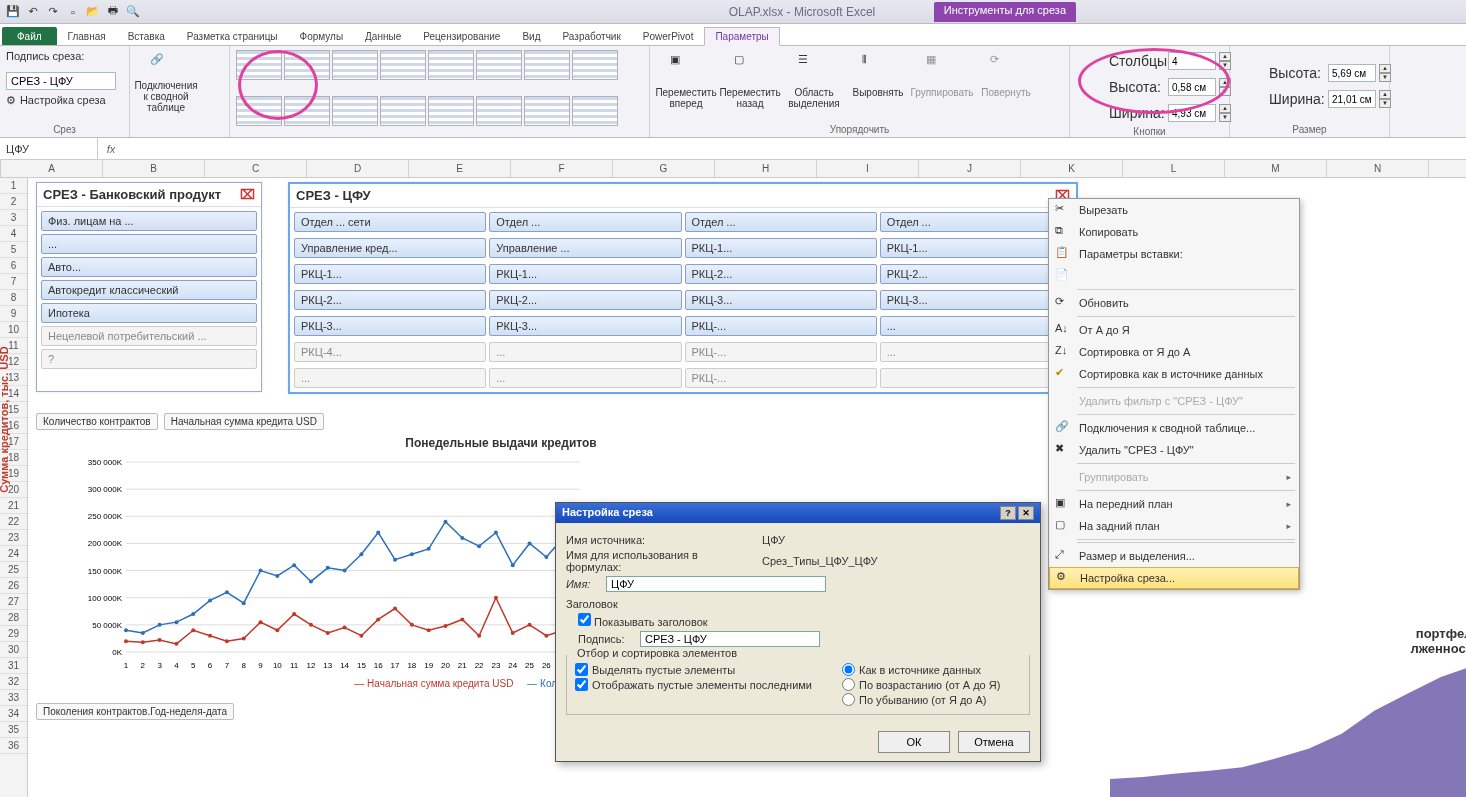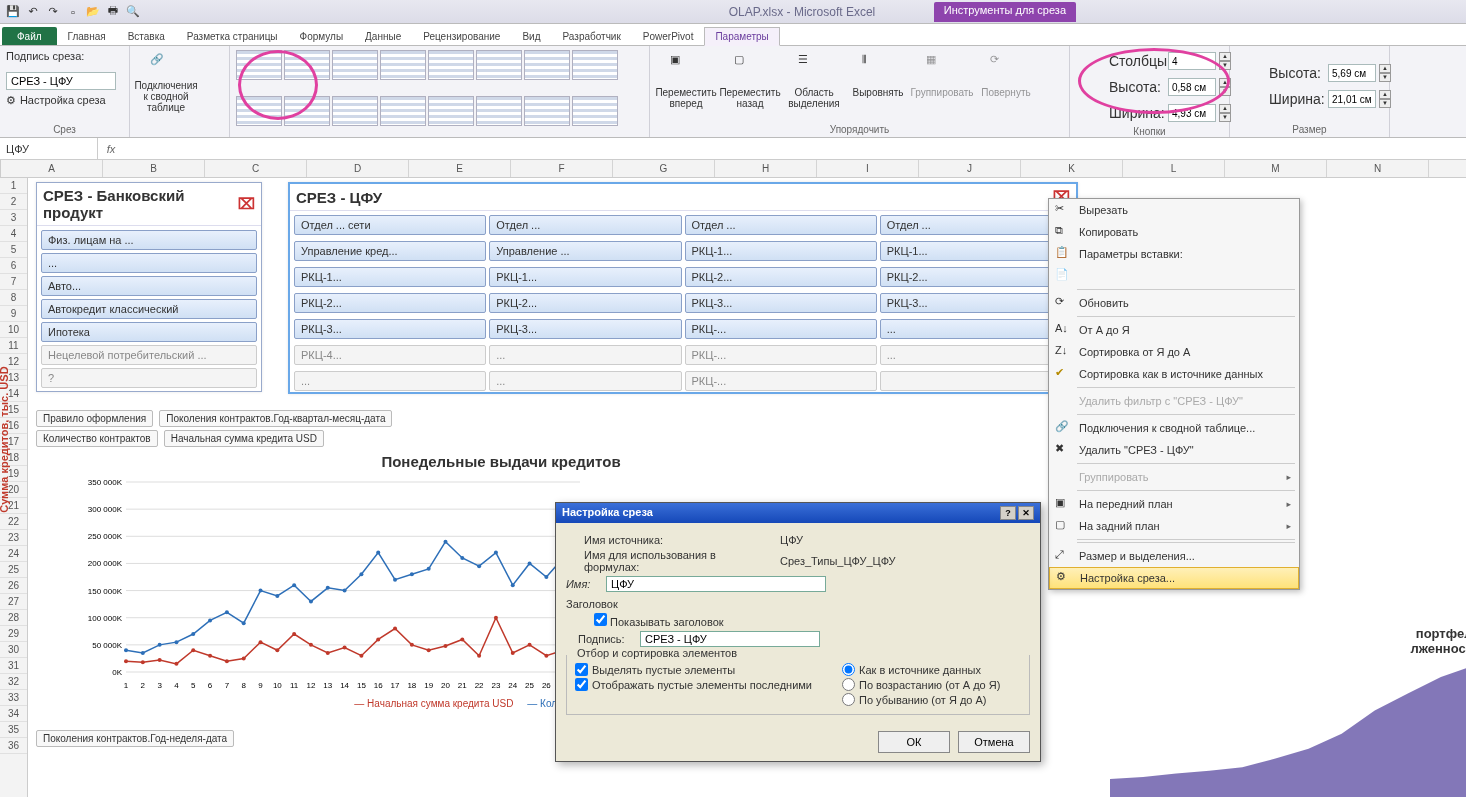--- a/index.html
+++ b/index.html
@@ -50,51 +50,51 @@
 
 
 .grid { position: relative; height: 630px; display: flex; }
 .rowheads { width: 28px; background: #f3f3f3; border-right: 1px solid #ccc; }
 .rh { height: 16px; border-bottom: 1px solid #e0e0e0; text-align: center; font-size: 10px; color: #555; line-height: 16px; }
 .sheet { flex: 1; position: relative; background: #fff; }
 
 
 .slicer { position: absolute; background: #fff; border: 1px solid #99aacc; box-shadow: 0 0 3px rgba(0,0,0,.1); }
 .slicer.selected { border: 2px solid #6aa8e8; }
-.slicer-title { font-weight: bold; font-size: 15px; padding: 4px 6px; border-bottom: 1px solid #dde; display:flex; justify-content:space-between; align-items:center;}
+.slicer-title { font-weight: bold; font-size: 13px; padding: 4px 6px; border-bottom: 1px solid #dde; display:flex; justify-content:space-between; align-items:flex-start;}
 .slicer-body { padding: 4px; }
 .slicer-item { border: 1px solid #8aa0c8; border-radius: 2px; padding: 3px 6px; margin-bottom: 3px; font-size: 11px; background: linear-gradient(#e8f0fc, #d0e0f4); cursor: pointer; }
 .slicer-item.dim { background: #f4f4f4; border-color: #ccc; color: #888; }
 .slicer-grid { display: grid; grid-template-columns: repeat(4, 1fr); gap: 3px; padding: 4px; }
 
 
 .pivot-area { position: absolute; left: 8px; top: 232px; width: 930px; }
 .pill { display: inline-block; border: 1px solid #bbb; border-radius: 2px; padding: 2px 6px; font-size: 10px; background: #f8f8f8; margin-right: 3px; }
-.chart-title { text-align: center; font-weight: bold; font-size: 15px; margin: 6px 0; }
+.chart-title { text-align: center; font-weight: bold; font-size: 12px; margin: 6px 0; }
 .chart { position: relative; width: 520px; height: 220px; margin-left: 30px; }
 .ylabel { position: absolute; left: -26px; top: 50%; transform: rotate(-90deg) translate(50%,-100%); transform-origin: left top; color: #c0392b; font-weight: bold; font-size: 11px; }
 .chart svg { width: 100%; height: 100%; }
 
 
 .ctxmenu { position: absolute; left: 1048px; top: 198px; width: 252px; background: #f6f6f6; border: 1px solid #999; box-shadow: 2px 2px 6px rgba(0,0,0,.25); z-index: 50; }
 .ctxitem { display: flex; align-items: center; height: 22px; padding: 0 8px 0 30px; font-size: 11px; position: relative; }
 .ctxitem.disabled { color: #aaa; }
 .ctxitem.sel { background: linear-gradient(#fff0b8,#ffe27a); border: 1px solid #e0b030; }
 .ctxitem .ico { position: absolute; left: 6px; width: 16px; height: 16px; }
 .ctxsep { height: 1px; background: #ccc; margin: 2px 4px 2px 28px; }
 .ctxitem .arrow { margin-left: auto; font-size: 9px; color: #666; }
 
 
 .dialog { position: absolute; left: 555px; top: 502px; width: 486px; background: #ece9d8; border: 1px solid #555; box-shadow: 3px 3px 8px rgba(0,0,0,.3); z-index: 60; }
 .dlg-title { height: 20px; background: linear-gradient(#3a6fd8, #1548b8); color: #fff; font-size: 11px; font-weight: bold; padding: 3px 6px; display:flex; justify-content:space-between; }
 .dlg-title .wbtns { display:flex; gap:2px; }
 .dlg-title .wbtn { width:16px; height:14px; background:#d4d0c8; border:1px solid #888; font-size:9px; text-align:center; line-height:12px; color:#000;}
 .dlg-body { padding: 8px 10px; font-size: 11px; }
 .dlg-row { display: flex; align-items: center; margin: 3px 0; gap: 6px; }
-.dlg-row .lbl { width: 190px; margin-left: 18px; }
+.dlg-row .lbl { width: 190px; }
 .dlg-row input[type=text] { border: 1px solid #7a9; padding: 1px 4px; font-size: 11px; }
 .fieldset-label { font-size: 11px; margin: 6px 0 3px; }
 .dlg-group { border: 1px solid #bbb; border-top: none; padding: 6px 8px; position: relative; margin-top: 8px; }
 .dlg-group::before { content: attr(data-legend); position: absolute; top: -8px; left: 6px; background: #ece9d8; padding: 0 4px; font-size: 11px; }
 .dlg-group .row { display: flex; gap: 30px; }
 .dlg-group label { display: flex; align-items: center; gap: 4px; margin: 2px 0; font-size: 11px; }
 .dlg-buttons { display: flex; justify-content: flex-end; gap: 8px; padding: 8px 10px; }
 .dlg-buttons button { width: 72px; height: 22px; border: 1px solid #888; background: #efefef; font-size: 11px; }
 
 
@@ -381,24 +381,20 @@
           <div class="slicer-item dim">РКЦ-...</div>
           <div class="slicer-item dim">...</div>
           <div class="slicer-item dim">...</div>
           <div class="slicer-item dim">...</div>
           <div class="slicer-item dim">РКЦ-...</div>
           <div class="slicer-item dim"></div>
         </div>
     </div>
 
     <div class="pivot-area">
-      <div>
-        <span class="pill">Правило оформления</span>
-        <span class="pill">Поколения контрактов.Год-квартал-месяц-дата</span>
-      </div>
       <div style="margin-top:3px;">
         <span class="pill">Количество контрактов</span>
         <span class="pill">Начальная сумма кредита USD</span>
       </div>
       <div class="chart-title">Понедельные выдачи кредитов</div>
       <div style="position:relative;">
         <div class="ylabel">Сумма кредитов, тыс. USD</div>
         <div class="chart">
           <svg id="linechart" viewBox="0 0 520 220">
               <line x1="60" y1="196" x2="514" y2="196" stroke="#ddd"></line>
@@ -504,21 +500,21 @@
               <circle cx="497.18518518518516" cy="82" r="2" fill="#2d6fb8"></circle>
               <circle cx="514" cy="103.71428571428571" r="2" fill="#2d6fb8"></circle>
             </svg>
         </div>
       </div>
       <div style="text-align:center; font-size:10px; margin-top:2px;">
         <span style="color:#c0392b;">— <span>Начальная сумма кредита USD</span></span>
         &nbsp;&nbsp;&nbsp;
         <span style="color:#2d6fb8;">— <span>Количество контрактов</span></span>
       </div>
-      <div style="margin-top:21px;">
+      <div style="margin-top:14px;">
         <span class="pill">Поколения контрактов.Год-неделя-дата</span>
       </div>
     </div>
 
     <div class="rchart">
       <div class="rchart-title">портфеля</div>
       <div class="rchart-title">лженности</div>
       <svg class="area-chart" id="areachart" viewBox="0 0 380 240">
           <path d="M10,200 L10,197.57500000000002 L43.09090909090909,197.57500000000002 L76.18181818181819,197.09 L109.27272727272727,197.09 L142.36363636363637,196.60500000000002 L175.45454545454544,196.12 L208.54545454545453,195.63500000000002 L241.63636363636363,195.15 L274.72727272727275,194.665 L307.8181818181818,194.18 L340.9090909090909,193.695 L374,193.21 L374,200 L340.9090909090909,200 L307.8181818181818,200 L274.72727272727275,200 L241.63636363636363,200 L208.54545454545453,200 L175.45454545454544,200 L142.36363636363637,200 L109.27272727272727,200 L76.18181818181819,200 L43.09090909090909,200 L10,200 Z" fill="#4f81bd" fill-opacity="0.9"></path>
           <path d="M10,197.57500000000002 L10,191.755 L43.09090909090909,191.26999999999998 L76.18181818181819,190.29999999999998 L109.27272727272727,189.815 L142.36363636363637,188.845 L175.45454545454544,187.39000000000001 L208.54545454545453,184.965 L241.63636363636363,180.6 L274.72727272727275,177.69 L307.8181818181818,175.75 L340.9090909090909,174.295 L374,172.84 L374,193.21 L340.9090909090909,193.695 L307.8181818181818,194.18 L274.72727272727275,194.665 L241.63636363636363,195.15 L208.54545454545453,195.63500000000002 L175.45454545454544,196.12 L142.36363636363637,196.60500000000002 L109.27272727272727,197.09 L76.18181818181819,197.09 L43.09090909090909,197.57500000000002 L10,197.57500000000002 Z" fill="#c0504d" fill-opacity="0.9"></path>
@@ -634,21 +630,21 @@
       </div>
     <div class="dlg-row">
         <span class="lbl">Имя для использования в формулах:</span>
         <span>Срез_Типы_ЦФУ_ЦФУ</span>
       </div>
     <div class="dlg-row">
         <span style="width:34px;font-style:italic;">Имя:</span>
         <input type="text" style="width: 220px;" value="ЦФУ">
       </div>
     <div class="fieldset-label">Заголовок</div>
-    <div class="dlg-row" style="margin-left:28px;">
+    <div class="dlg-row" style="margin-left:12px;">
         <label><input type="checkbox" checked="" style=""> <span>Показывать заголовок</span></label>
       </div>
     <div class="dlg-row" style="margin-left:12px;">
         <span style="width:56px;">Подпись:</span>
         <input type="text" style="width: 180px;" value="СРЕЗ - ЦФУ">
       </div>
     <div class="dlg-group" data-legend="Отбор и сортировка элементов" id="sortgroup">
       <div class="row">
         <div>
           <label>

